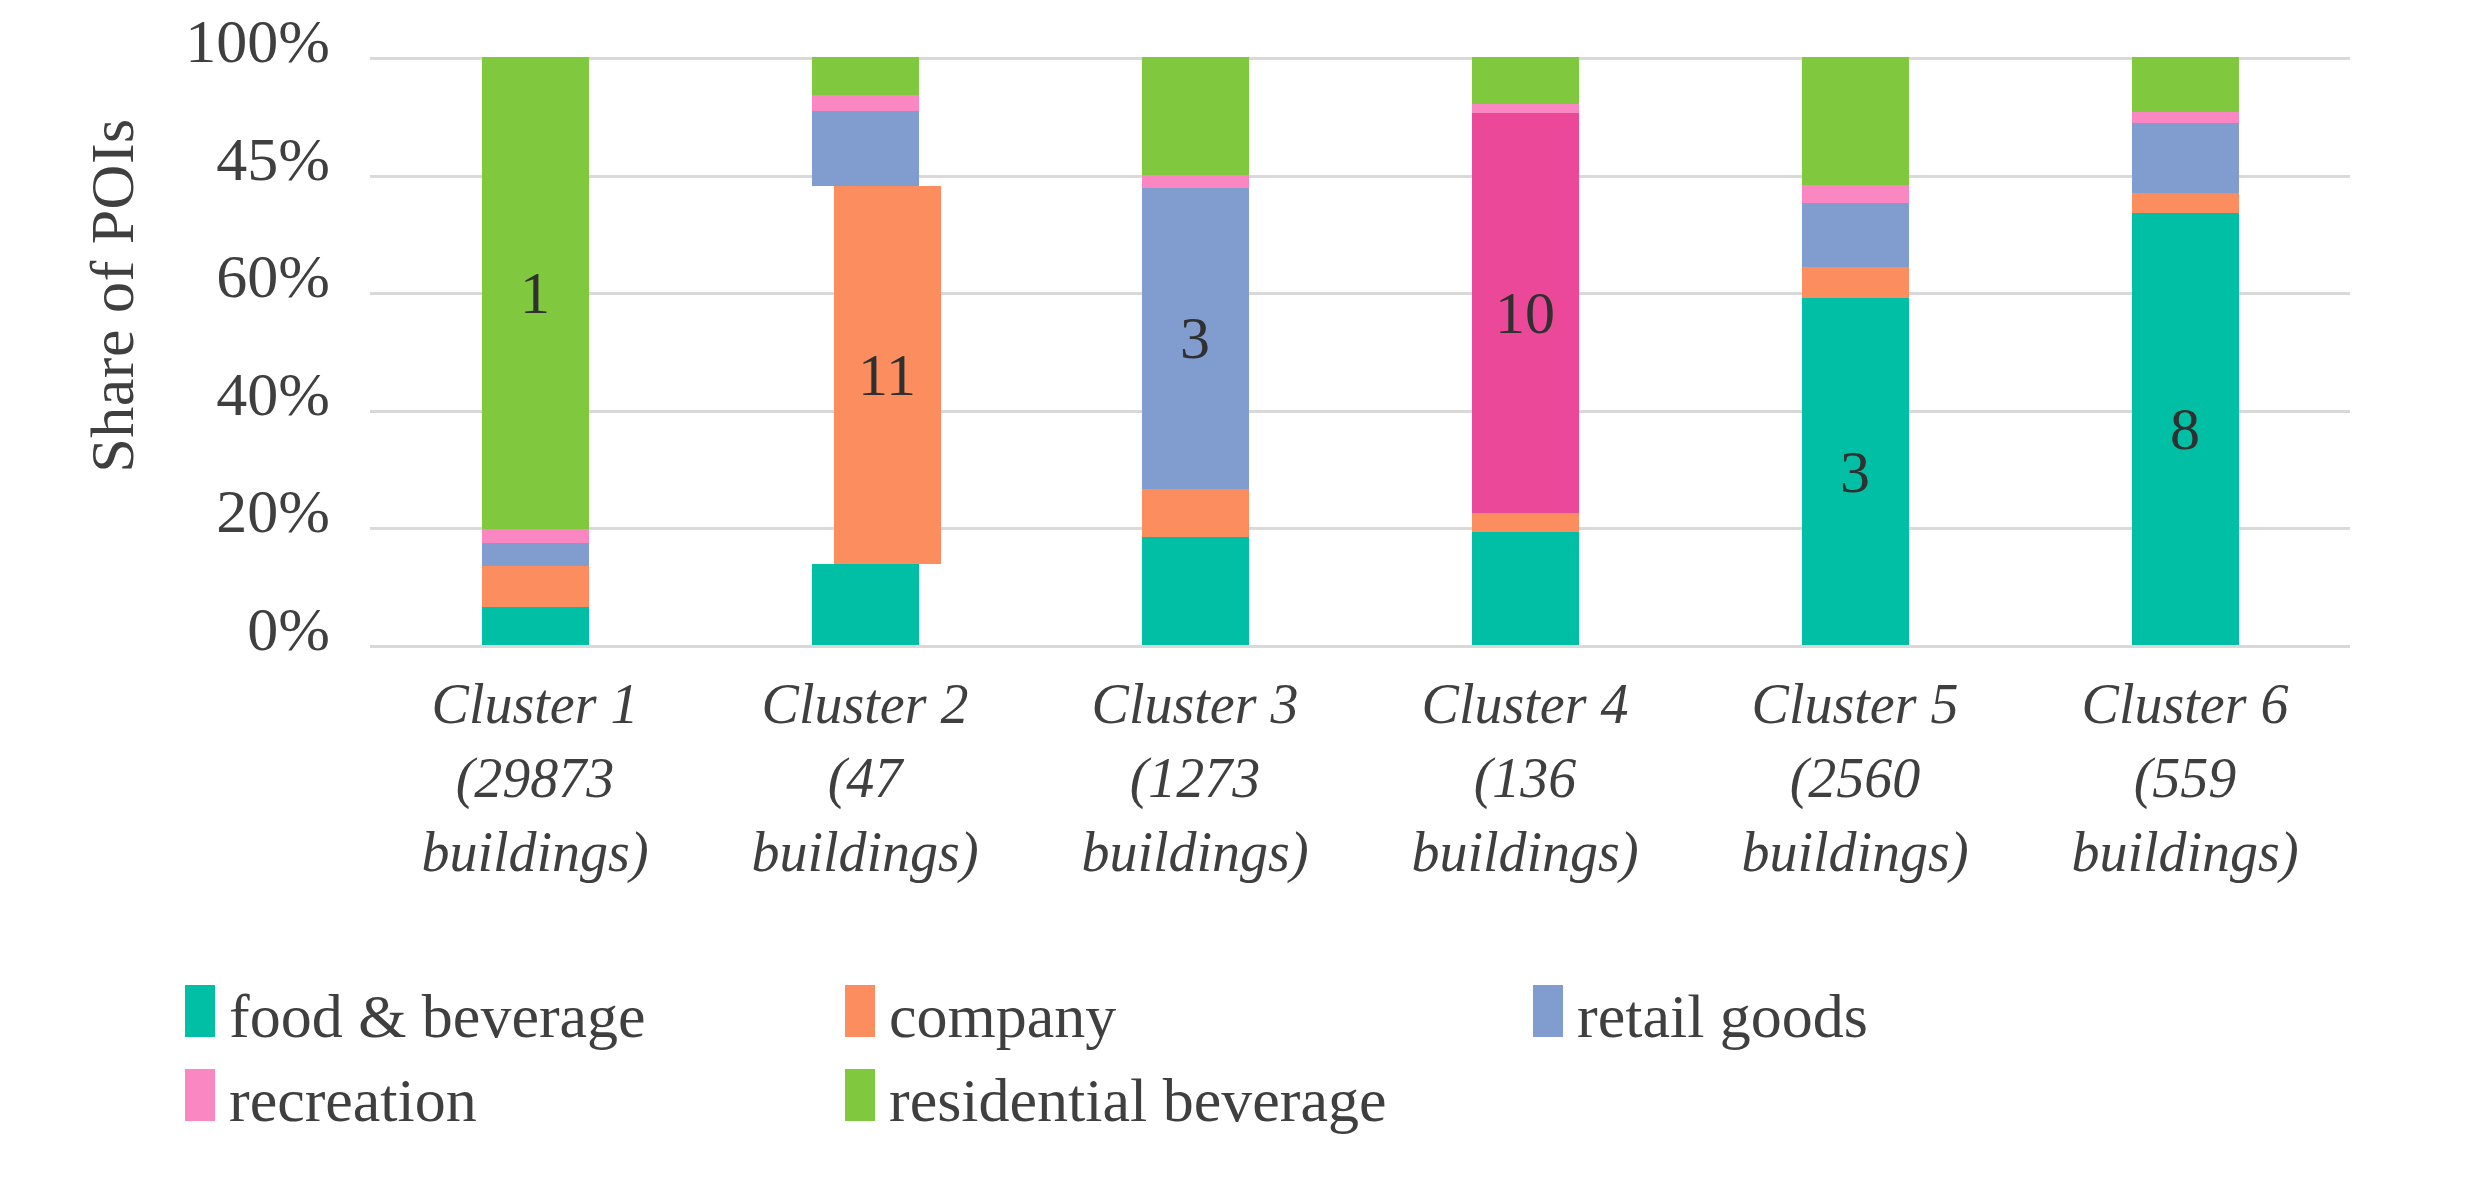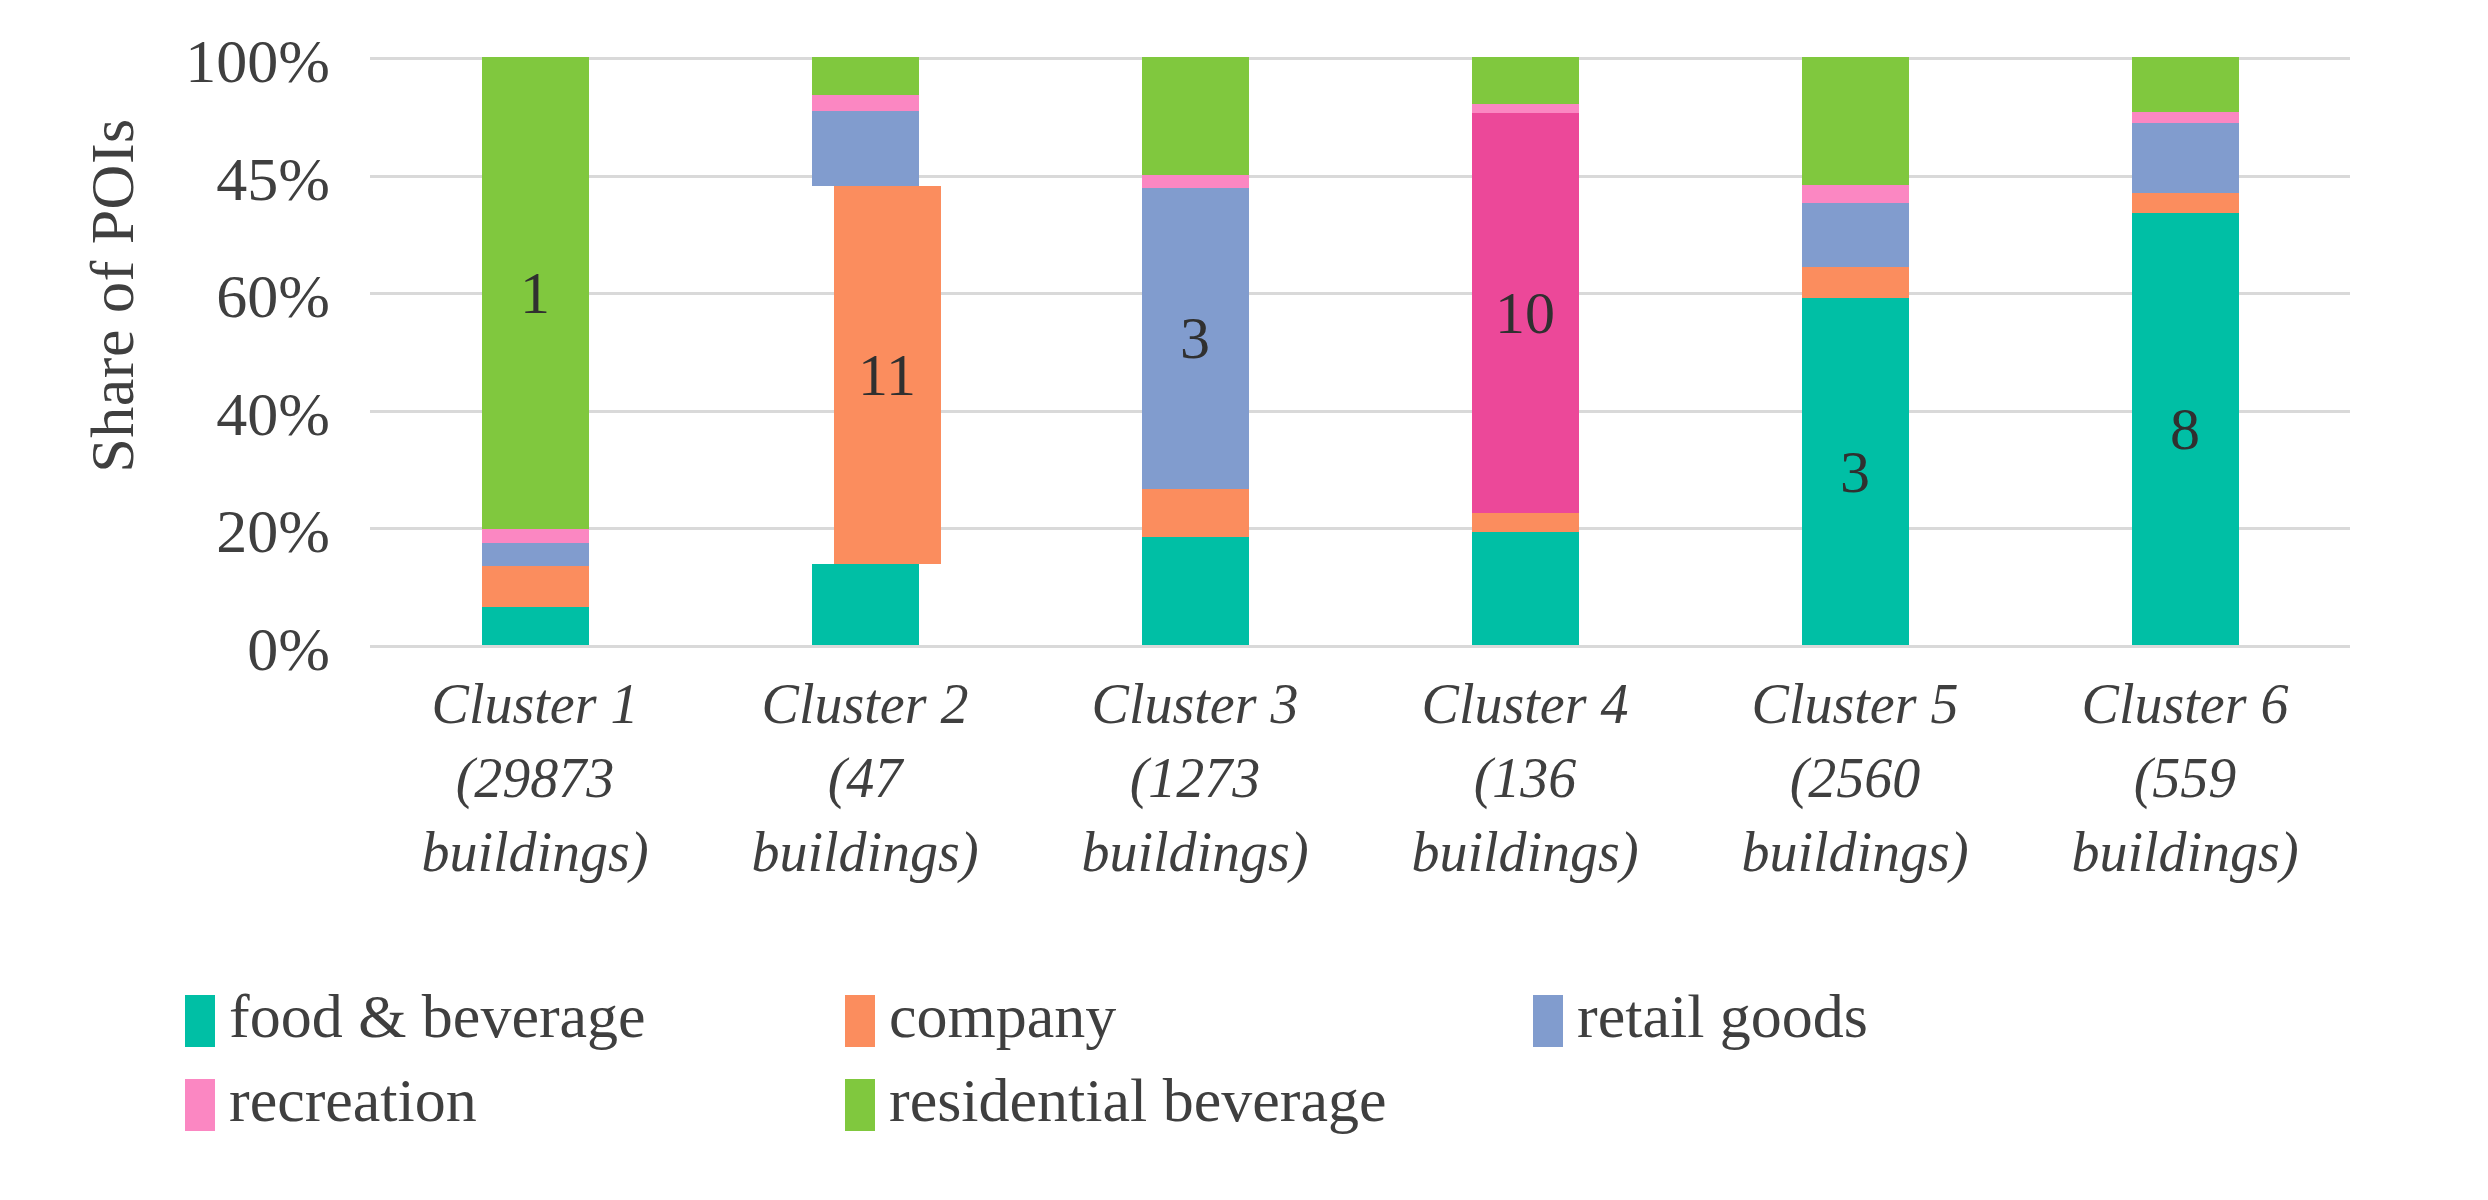--- a/index.html
+++ b/index.html
@@ -54,21 +54,21 @@
     position: absolute;
     left: 0;
     width: 100%;
     height: 3px;
     background: #d9d9d9;
   }
 
   .y-ticks {
     position: absolute;
     left: 0px;
-    top: 61px;
+    top: 41px;
     width: 350px;
     height: 588px;
   }
   .y-tick {
     position: absolute;
     right: 20px;
     transform: translateY(-50%);
     font-size: 62px;
     color: #3f3f3f;
     text-align: right;
@@ -143,21 +143,21 @@
     top: 985px;
     width: 2200px;
   }
   .legend-row {
     display: flex;
     align-items: flex-start;
     margin-bottom: 22px;
   }
   .legend-item {
     display: flex;
-    align-items: flex-end;
+    align-items: flex-start;
   }
   .legend-item.c0 { width: 660px; }
   .legend-item.c1 { width: 688px; }
   .legend-item.c2 { width: 700px; }
   .legend-swatch {
     width: 30px;
     height: 52px;
     flex: 0 0 auto;
     margin-right: 14px;
   }

